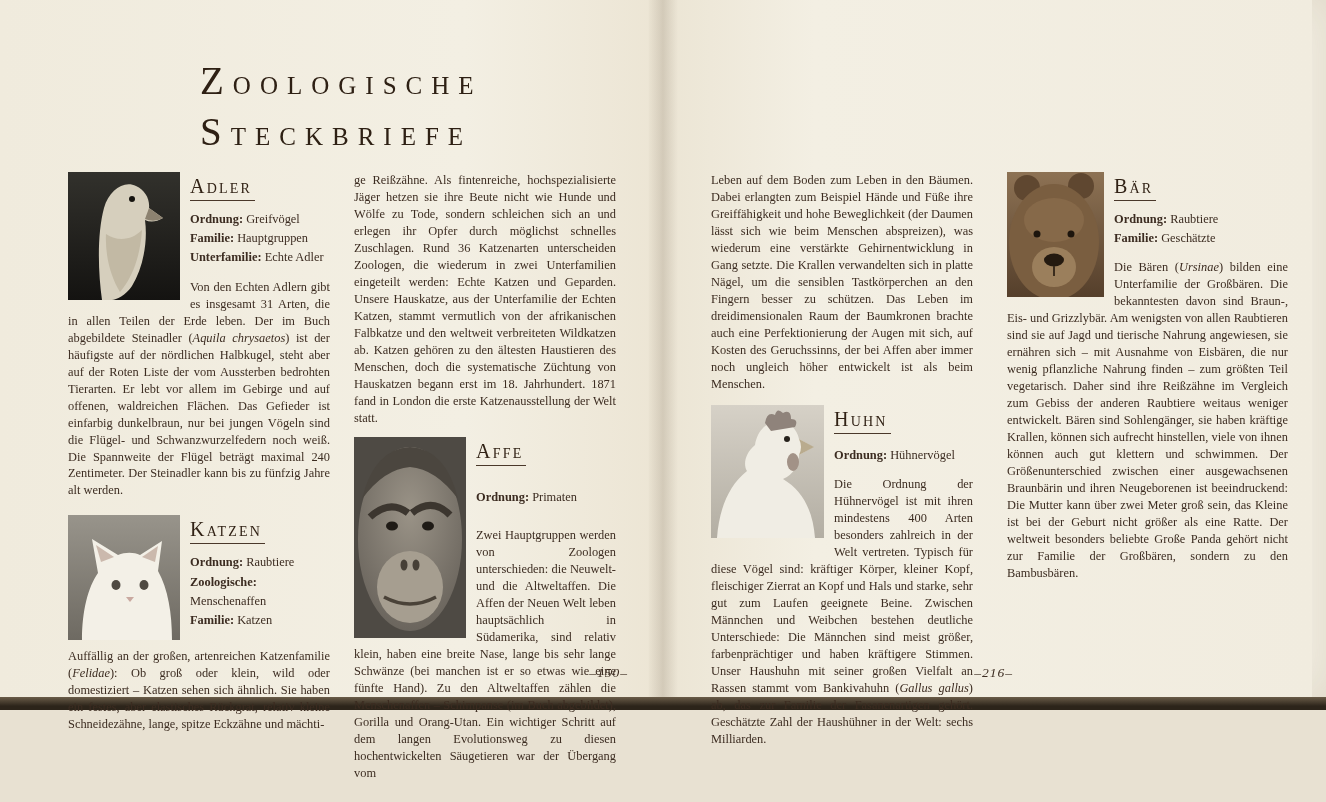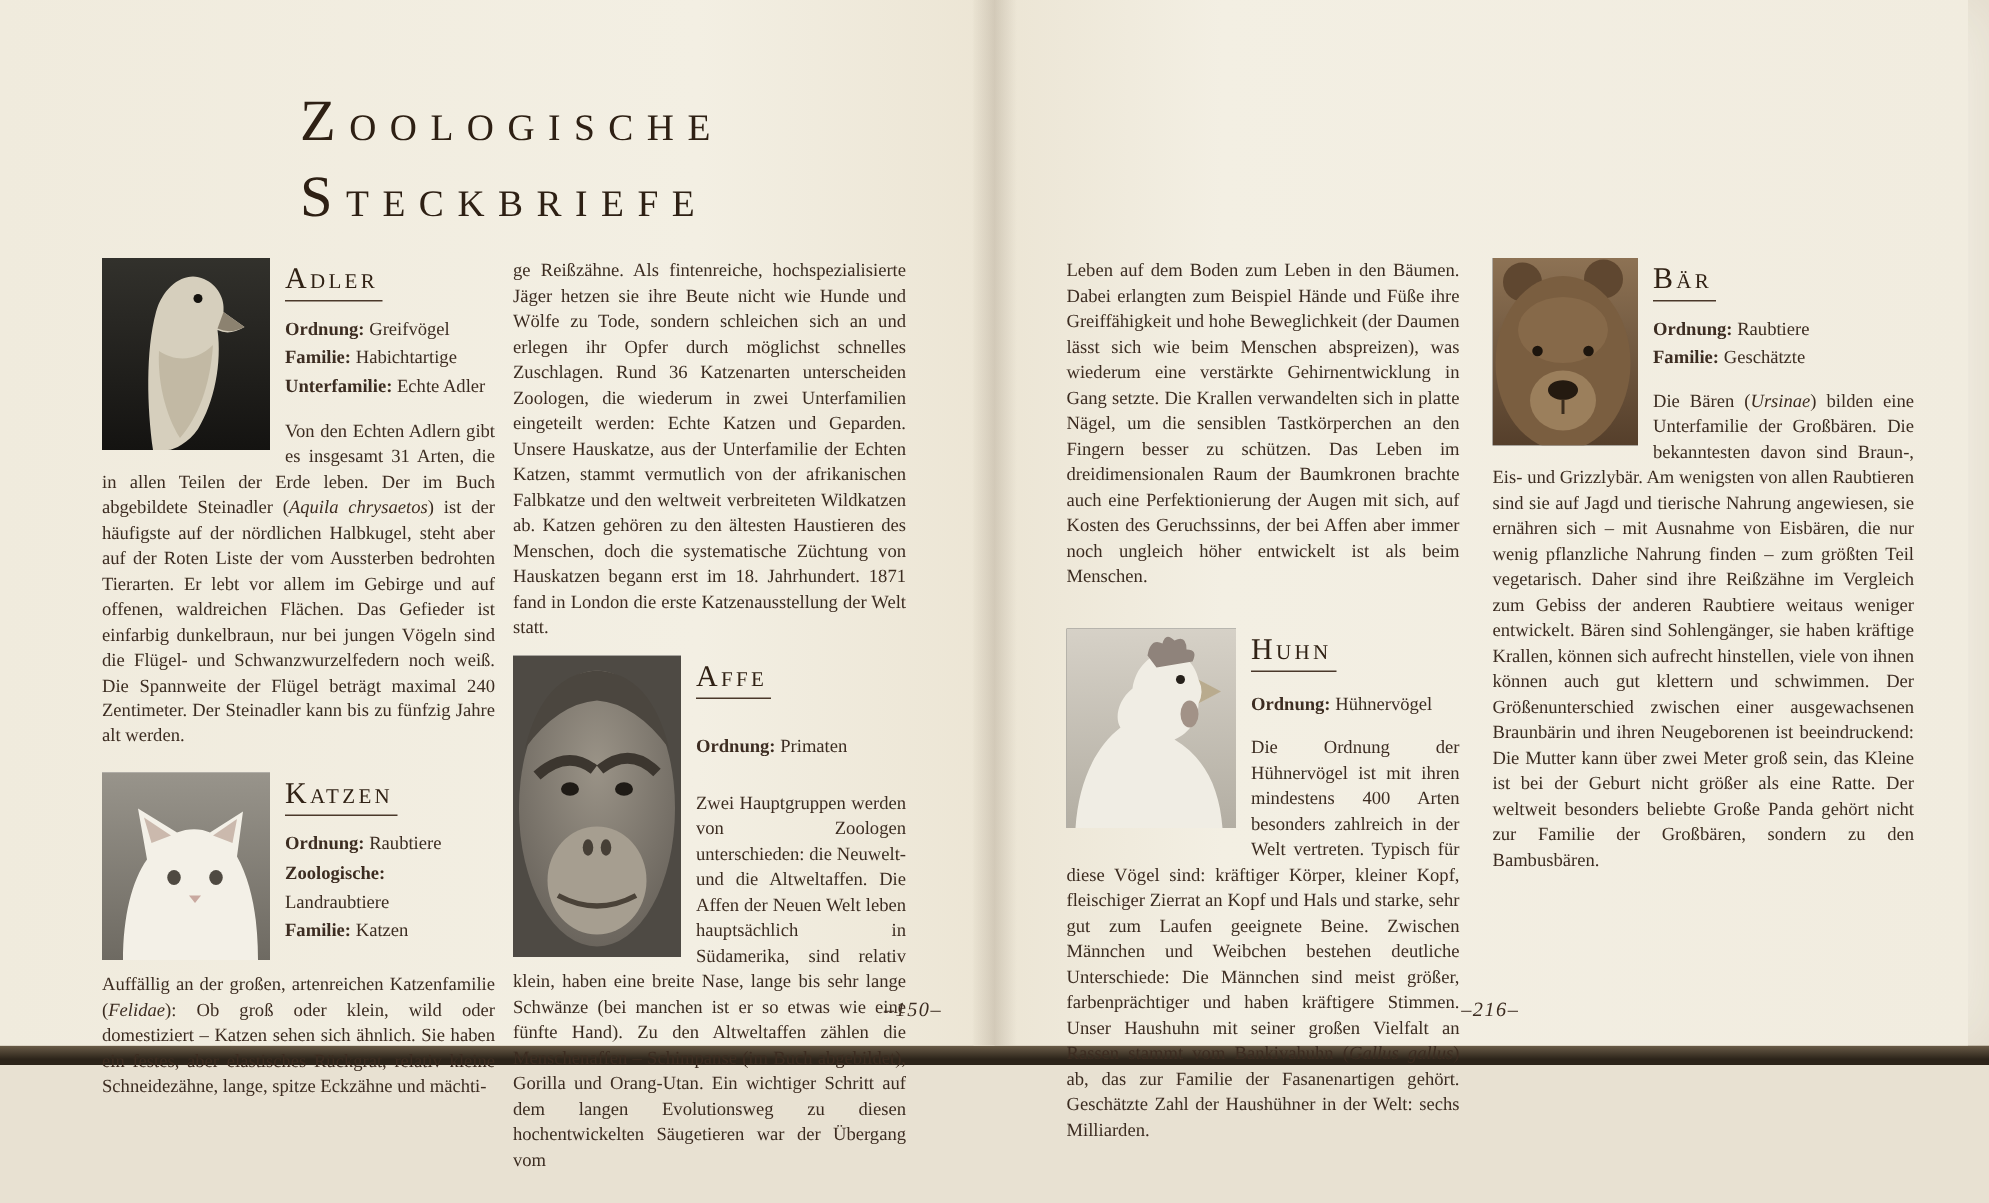--- a/index.html
+++ b/index.html
@@ -22,21 +22,21 @@
     position:absolute; left:648px; top:0; width:30px; height:100%;
     background:linear-gradient(90deg, rgba(80,60,40,0), rgba(80,60,40,.16) 50%, rgba(80,60,40,0));
     pointer-events:none;
   }
   .bottom-edge { width:1326px; height:13px; background:linear-gradient(#6a5c48,#2c241a 70%); }
 
   .book-title { position:absolute; left:200px; top:56px; font-weight:normal; color:#2e2014; }
   .title-line { display:block; font-size:25px; line-height:1.3; letter-spacing:9px; text-transform:uppercase; }
   .title-line::first-letter { font-size:39px; }
 
-  .cols { position:absolute; top:172px; display:flex; align-items:flex-start; }
+  .cols { position:absolute; top:172px; display:flex; align-items:flex-start;gap:12px; }
   .page-left .cols  { left:68px; }
   .page-right .cols { left:62px; }
   .col { width:262px; }
   .col-2 { margin-left:12px; }
   .col-4 { margin-left:22px; width:281px; }
 
   .btxt { font-size:12.4px; line-height:1.37; text-align:justify; hyphens:auto; -webkit-hyphens:auto; }
 
   .entry-heading {
     display:inline-block; font-weight:normal; font-size:14px; letter-spacing:2.2px;
@@ -56,21 +56,21 @@
 
   .tax { font-size:12.4px; line-height:1.55; }
   .tax b { font-weight:bold; }
   .tax-indent { padding-left:9px; }
 
   .entry-body { margin-top:11px; }
   .clear { clear:left; }
 
   .entry-katzen { margin-top:16px; }
   .entry-affe   { margin-top:10px; }
-  .entry-huhn   { margin-top:26px; }
+  .entry-huhn   { margin-top:12px; }
   .entry-affe .entry-heading { margin-bottom:22px; }
   .entry-affe .entry-body    { margin-top:20px; }
   .entry-huhn .entry-heading { margin-bottom:12px; }
 
   .page-number { position:absolute; bottom:16px; font-size:13.5px; font-style:italic; letter-spacing:1px; color:#3c2c21; }
   .page-left .page-number  { left:68px; width:560px; text-align:right; }
   .page-right .page-number { left:62px; width:565px; text-align:center; }
 </style>
 </head>
 <body>
@@ -98,21 +98,21 @@
                 </defs>
               <rect width="112" height="128" fill="url(#gE)"></rect>
               <path d="M34 128 C30 100 29 62 36 36 C41 18 56 8 68 14 C77 18 82 27 81 36 L95 46 Q85 52 77 48 C80 70 75 96 64 114 C58 123 48 128 44 128 Z" fill="#d6cfbd"></path>
               <path d="M38 62 C50 70 64 68 74 58 C72 86 64 106 52 120 C42 104 37 82 38 62 Z" fill="#b7ad97" opacity="0.65"></path>
               <path d="M81 36 L95 46 Q86 51 77 47 Z" fill="#8c8270"></path>
               <circle cx="64" cy="27" r="3" fill="#15130f"></circle>
             </svg>
           </figure>
           <h2 class="entry-heading">Adler</h2>
           <p class="tax"><b>Ordnung:</b> <span>Greifvögel</span></p>
-          <p class="tax"><b>Familie:</b> <span>Habichtartige</span></p>
+          <p class="tax"><b>Familie:</b> <span>Hauptgruppen</span></p>
           <p class="tax"><b>Unterfamilie:</b> <span>Echte Adler</span></p>
           <p class="btxt entry-body">Von den Echten Adlern gibt es insgesamt 31 Arten, die in allen Teilen der Erde leben. Der im Buch abgebildete Steinadler (<i>Aquila chrysaetos</i>) ist der häufigste auf der nördlichen Halbkugel, steht aber auf der Roten Liste der vom Aussterben bedrohten Tierarten. Er lebt vor allem im Gebirge und auf offenen, waldreichen Flächen. Das Gefieder ist einfarbig dunkelbraun, nur bei jungen Vögeln sind die Flügel- und Schwanzwurzelfedern noch weiß. Die Spannweite der Flügel beträgt maximal 240 Zentimeter. Der Steinadler kann bis zu fünfzig Jahre alt werden.</p>
         </article>
 
         <article class="entry entry-katzen">
           <figure class="photo photo-cat">
             <svg viewBox="0 0 112 125" preserveAspectRatio="none" aria-hidden="true">
               <defs>
                   <linearGradient id="gC" x1="0" y1="0" x2="0" y2="1">
                 <stop offset="0" stop-color="#98948b"></stop>
@@ -124,21 +124,21 @@
               <path d="M28 30 L46 42 L33 47 Z" fill="#cbb9ad"></path>
               <path d="M90 31 L74 42 L87 47 Z" fill="#cbb9ad"></path>
               <ellipse cx="48" cy="70" rx="4.5" ry="5" fill="#4f4a42"></ellipse>
               <ellipse cx="76" cy="70" rx="4.5" ry="5" fill="#4f4a42"></ellipse>
               <path d="M58 82 L66 82 L62 87 Z" fill="#c9a9a0"></path>
             </svg>
           </figure>
           <h2 class="entry-heading">Katzen</h2>
           <p class="tax"><b>Ordnung:</b> <span>Raubtiere</span></p>
           <p class="tax"><b>Zoologische:</b></p>
-          <p class="tax tax-indent"><span>Landraubtiere</span></p>
+          <p class="tax tax-indent"><span>Menschenaffen</span></p>
           <p class="tax"><b>Familie:</b> <span>Katzen</span></p>
           <p class="btxt entry-body clear">Auffällig an der großen, artenreichen Katzenfamilie (<i>Felidae</i>): Ob groß oder klein, wild oder domestiziert – Katzen sehen sich ähnlich. Sie haben ein festes, aber elastisches Rückgrat, relativ kleine Schneidezähne, lange, spitze Eckzähne und mächti-</p>
         </article>
 
       </div>
 
       <div class="col col-2">
         <p class="btxt">ge Reißzähne. Als fintenreiche, hochspezialisierte Jäger hetzen sie ihre Beute nicht wie Hunde und Wölfe zu Tode, sondern schleichen sich an und erlegen ihr Opfer durch möglichst schnelles Zuschlagen. Rund 36 Katzenarten unterscheiden Zoologen, die wiederum in zwei Unterfamilien eingeteilt werden: Echte Katzen und Geparden. Unsere Hauskatze, aus der Unterfamilie der Echten Katzen, stammt vermutlich von der afrikanischen Falbkatze und den weltweit verbreiteten Wildkatzen ab. Katzen gehören zu den ältesten Haustieren des Menschen, doch die systematische Züchtung von Hauskatzen begann erst im 18. Jahrhundert. 1871 fand in London die erste Katzenausstellung der Welt statt.</p>
 
         <article class="entry entry-affe">

